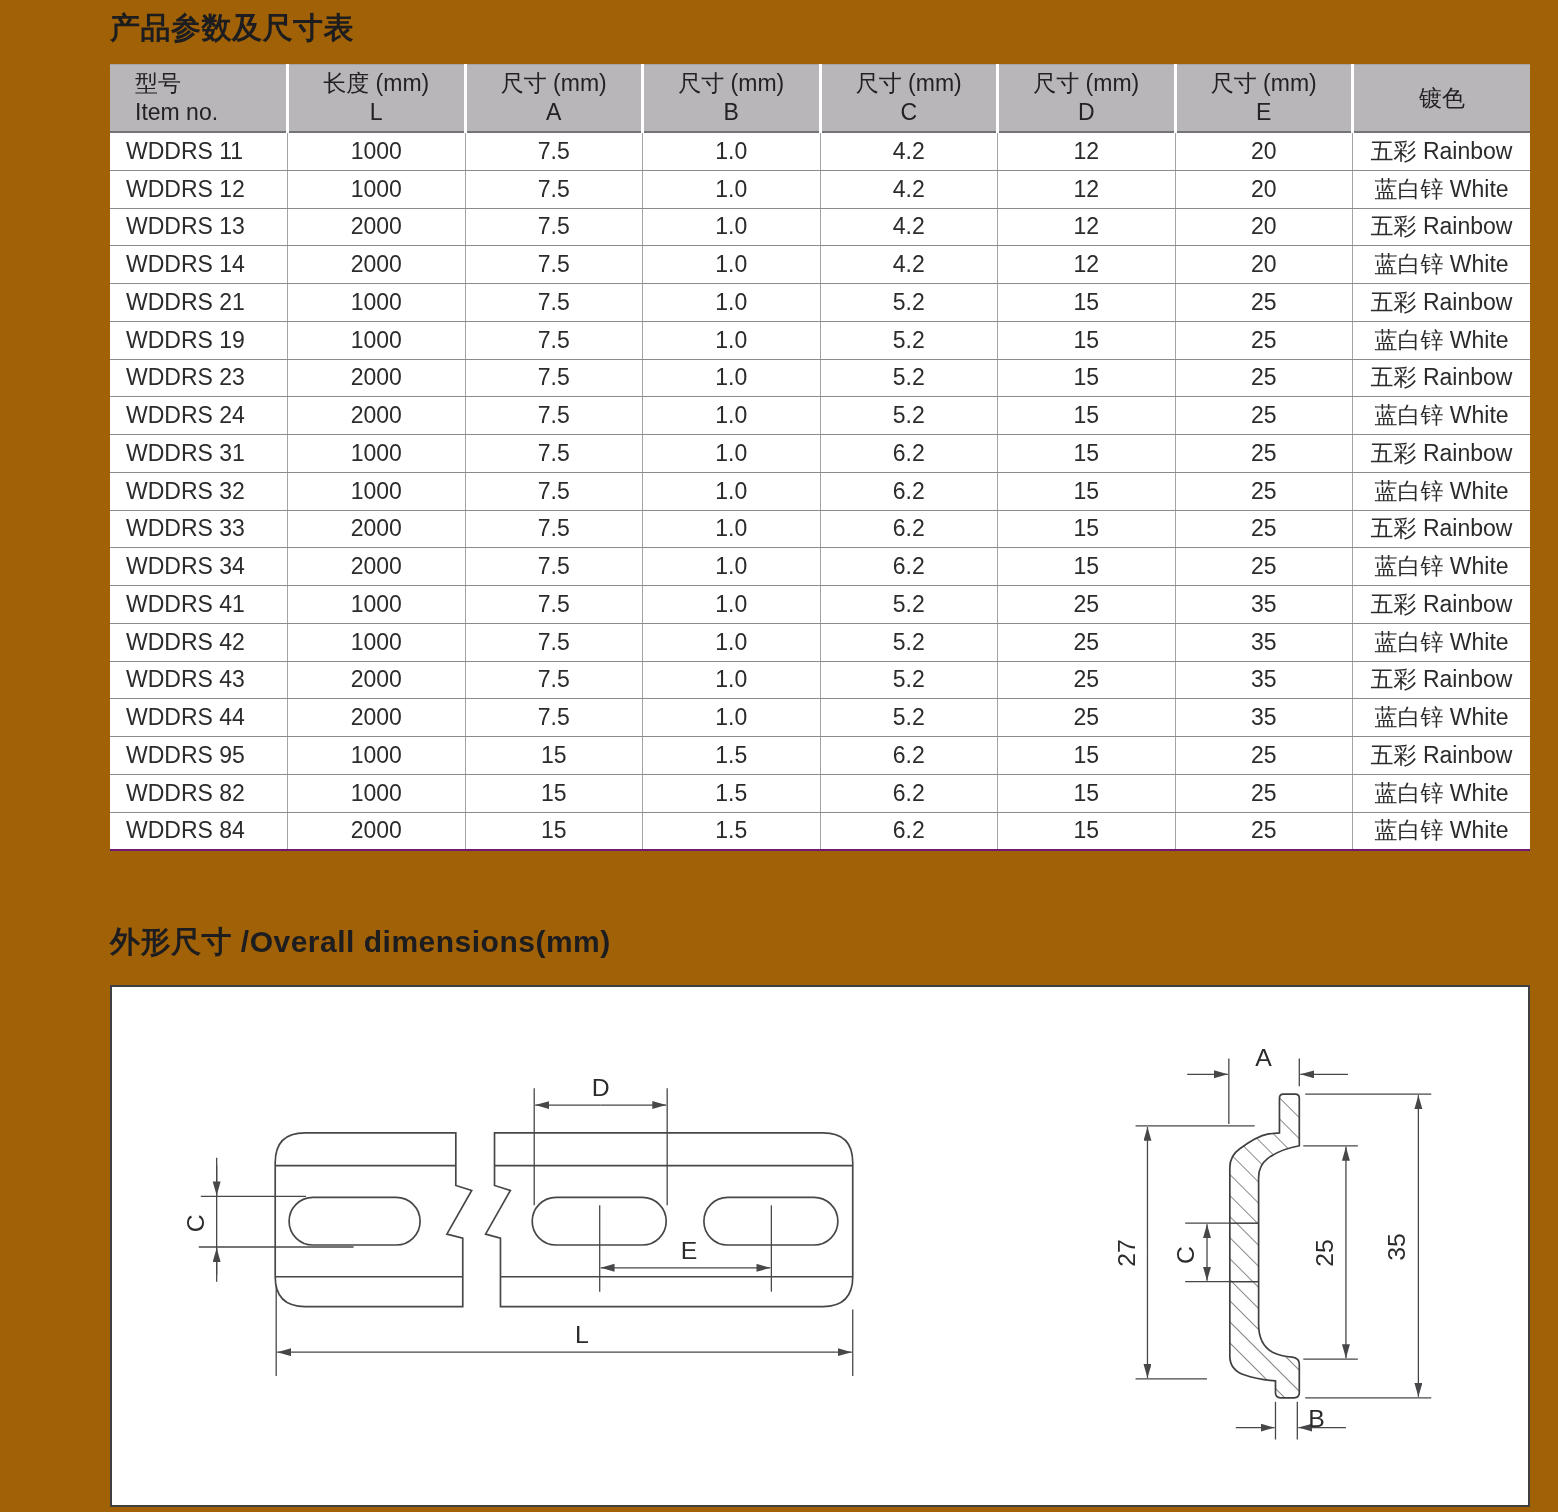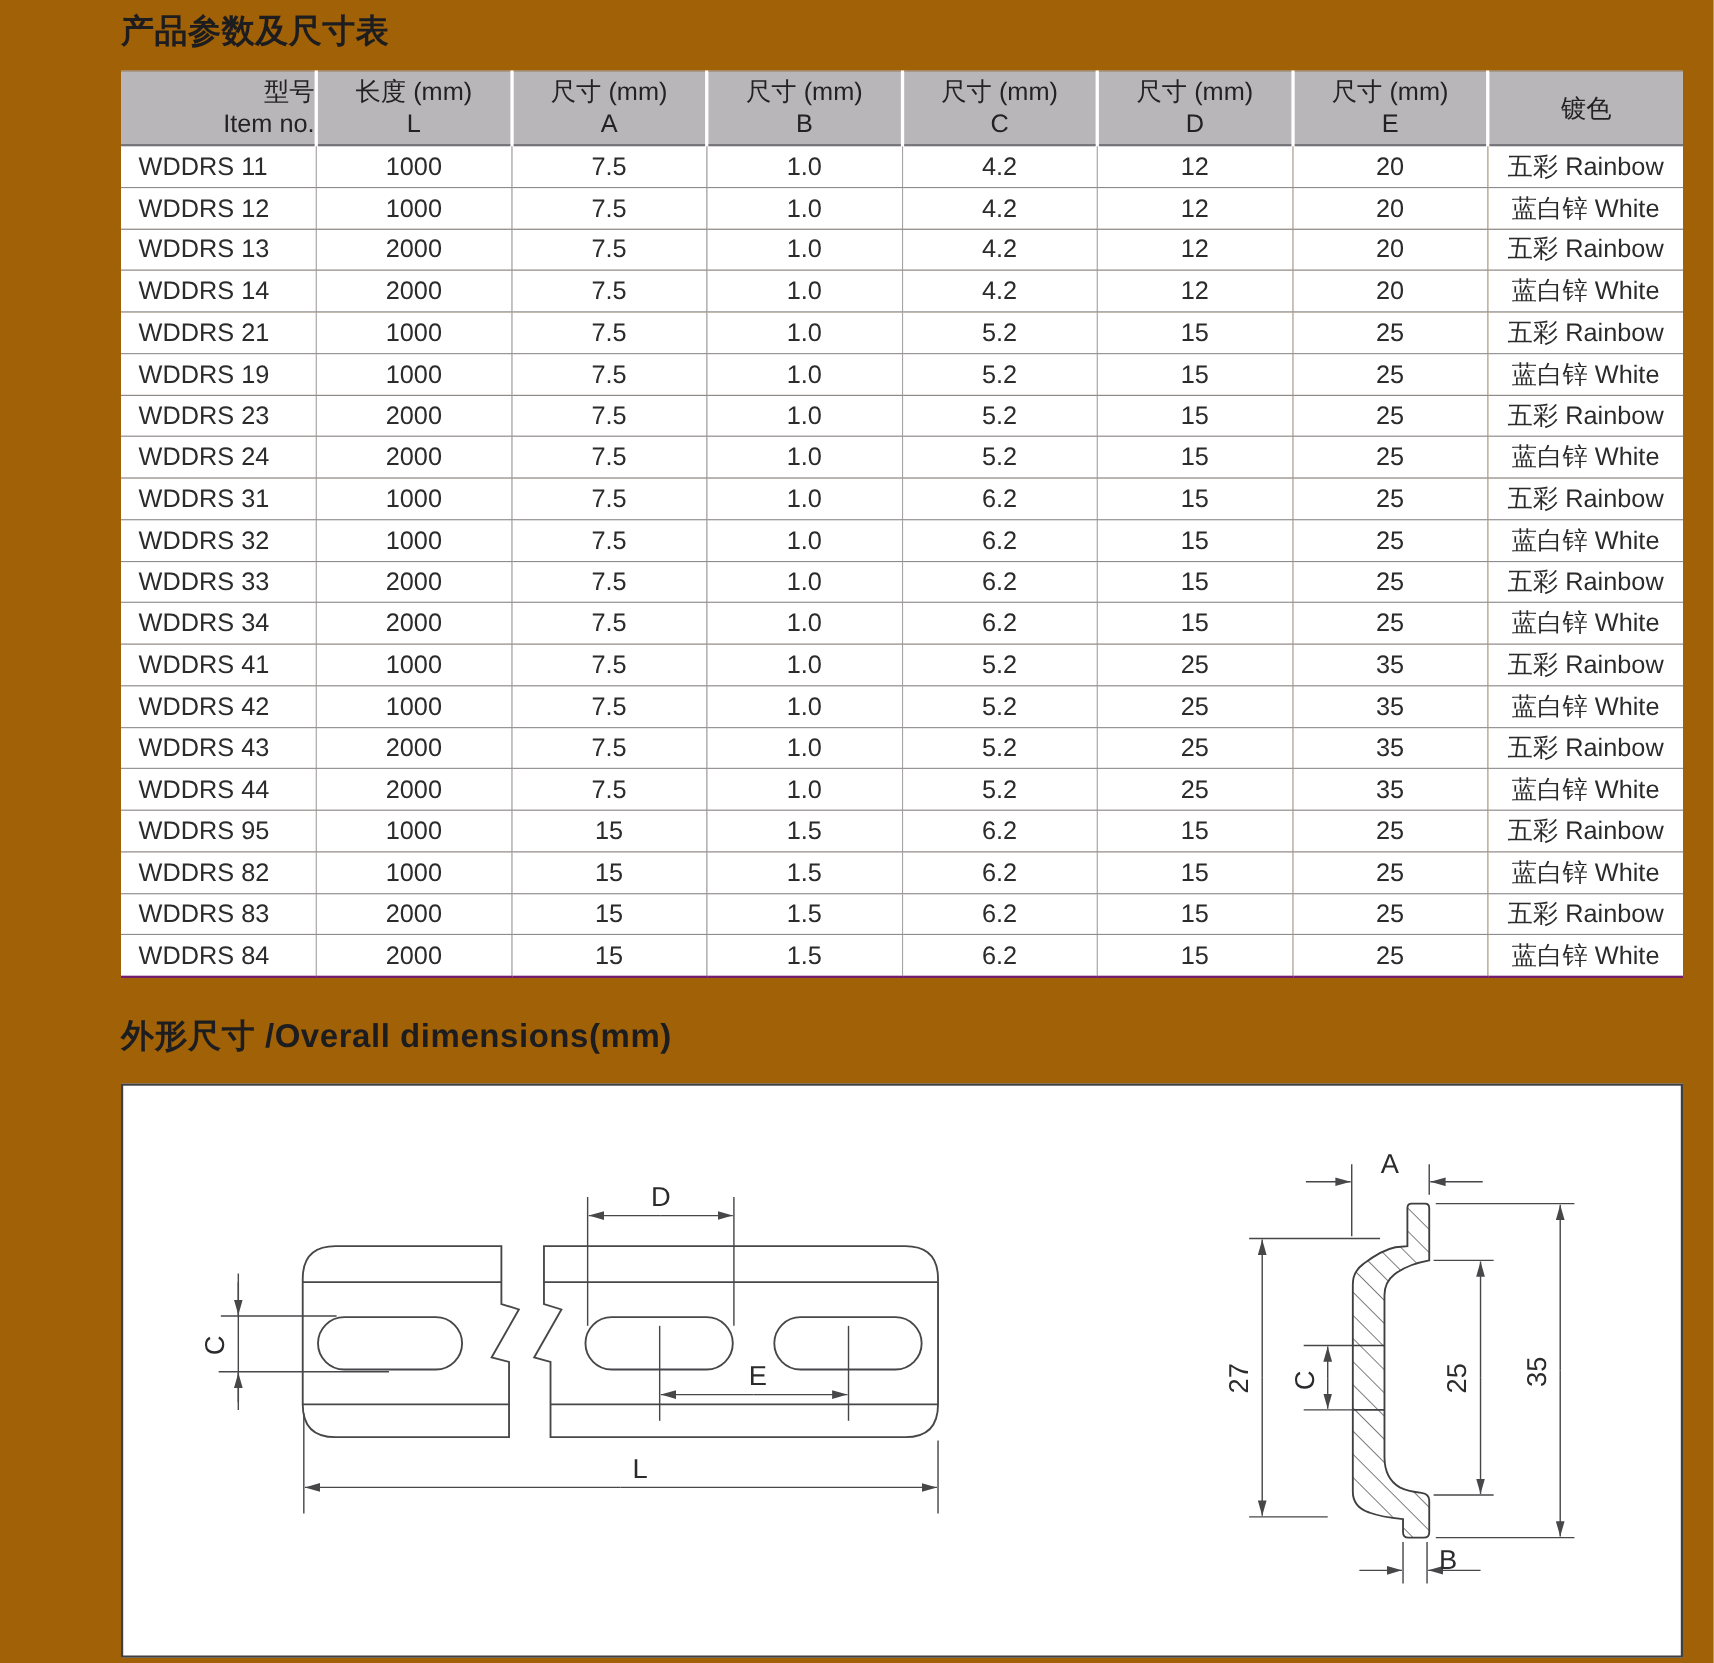--- a/index.html
+++ b/index.html
@@ -10,21 +10,21 @@
   #title1{top:8px;}
   #title2{top:922px;}
 
   
   #spec-table{position:absolute;left:110px;top:64px;width:1420px;border-collapse:collapse;table-layout:fixed;}
   #spec-table th{
     background:#b9b6ba;color:#232124;font-weight:normal;font-size:23px;line-height:29px;
     height:66px;padding:0;vertical-align:middle;text-align:center;
     border-right:3px solid #ffffff;border-top:1px solid #a6a3a7;border-bottom:2px solid #757278;
   }
-  #spec-table th:first-child{text-align:right;padding-left:0;}
+  #spec-table th:first-child{text-align:left;padding-left:25px;}
   #spec-table th:last-child{border-right:none;}
   #spec-table td{
     font-size:23px;color:#2b2b2b;height:36.75px;padding:0;text-align:center;vertical-align:middle;
     border-right:1px solid #a6a3a7;border-bottom:1px solid #8d8a8e;background:#fff;
   }
   #spec-table td:first-child{text-align:left;padding-left:16px;}
   #spec-table td:last-child{border-right:none;}
   #spec-table tbody tr:last-child td{border-bottom:2px solid #701a75;}
 
   
@@ -249,30 +249,20 @@
         </tr>
         <tr>
           <td>WDDRS 82</td>
           <td>1000</td>
           <td>15</td>
           <td>1.5</td>
           <td>6.2</td>
           <td>15</td>
           <td>25</td>
           <td>蓝白锌 White</td>
-        </tr>
-        <tr>
-          <td>WDDRS 83</td>
-          <td>2000</td>
-          <td>15</td>
-          <td>1.5</td>
-          <td>6.2</td>
-          <td>15</td>
-          <td>25</td>
-          <td>五彩 Rainbow</td>
         </tr>
         <tr>
           <td>WDDRS 84</td>
           <td>2000</td>
           <td>15</td>
           <td>1.5</td>
           <td>6.2</td>
           <td>15</td>
           <td>25</td>
           <td>蓝白锌 White</td>

